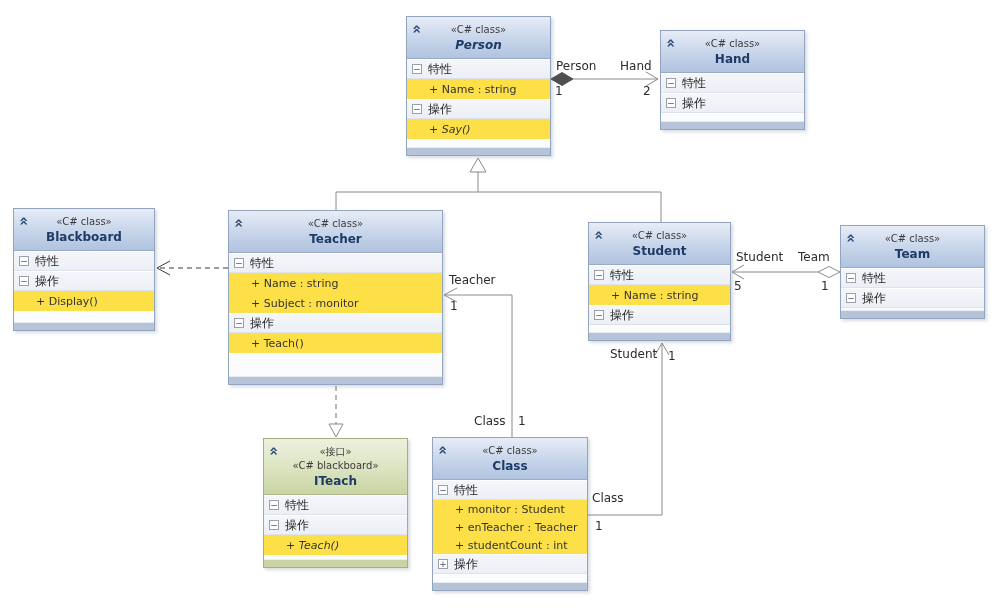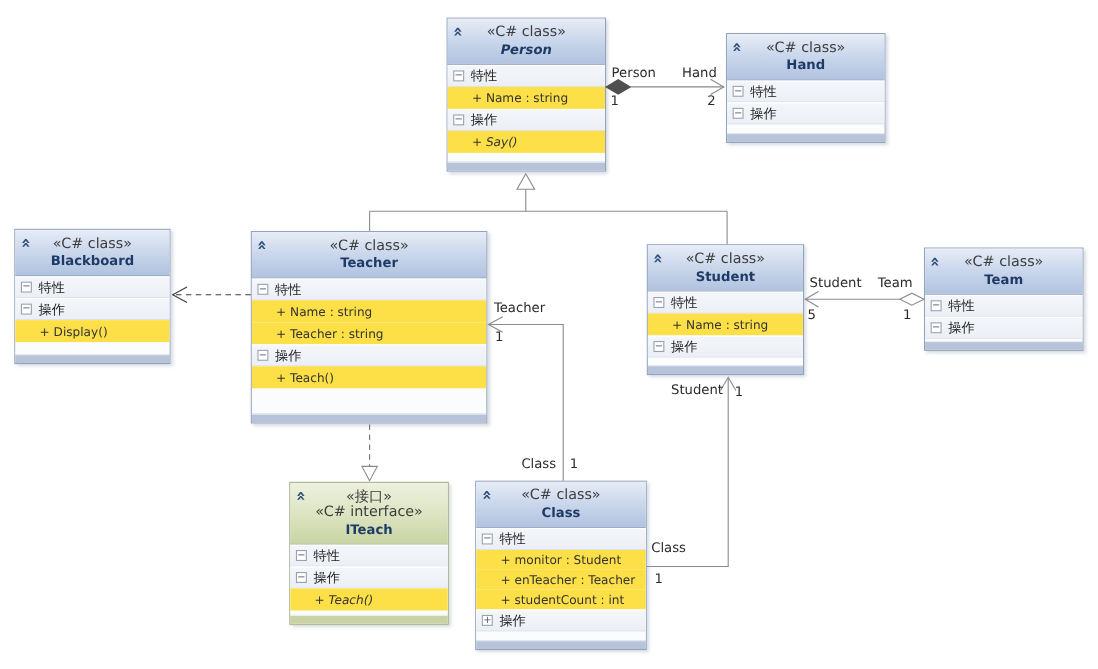--- a/index.html
+++ b/index.html
@@ -21,21 +21,21 @@
     border-bottom:1px solid #9aabc6;
     text-align:center;
     padding:6px 4px 5px;
     flex:0 0 auto;
   }
   .uml-box.green { border-color:#a4ad86; }
   .green .box-header {
     background:linear-gradient(#edf1de, #dfe6c6 45%, #c9d5a3);
     border-bottom-color:#aeb88c;
   }
-  .stereotype { font-size:13px; color:#3c3c3c; line-height:14px; }
+  .stereotype { font-size:10px; color:#3c3c3c; line-height:14px; }
   .class-name { font-size:12px; font-weight:bold; color:#1d3b66; line-height:15px; margin-top:1px; }
   .abstract-name { font-style:italic; }
   .chevron {
     position:absolute; left:5px; top:6px;
     display:inline-block;
     transform:rotate(90deg);
     font-size:15px; font-weight:bold; color:#2d4d7b;
     cursor:pointer; line-height:12px;
   }
   .box-body { flex:1 1 auto; background:#fbfcfe; }
@@ -148,21 +148,21 @@
       <span class="chevron">«</span>
       <div class="stereotype">«C# class»</div>
       <div class="class-name">Teacher</div>
     </div>
     <div class="box-body">
       <div class="section-row">
         <span class="expander">−</span>
         <span>特性</span>
       </div>
       <div class="member-row">+ Name : string</div>
-      <div class="member-row">+ Teacher : string</div>
+      <div class="member-row">+ Subject : monitor</div>
       <div class="section-row">
         <span class="expander">−</span>
         <span>操作</span>
       </div>
       <div class="member-row">+ Teach()</div>
     </div>
     <div class="box-footer"></div>
   </div>
 
   <div class="uml-box" style="left:588px;top:222px;width:143px;height:119px;">
@@ -201,21 +201,21 @@
         <span>操作</span>
       </div>
     </div>
     <div class="box-footer"></div>
   </div>
 
   <div class="uml-box green" style="left:263px;top:438px;width:145px;height:130px;">
     <div class="box-header">
       <span class="chevron">«</span>
       <div class="stereotype">«接口»</div>
-      <div class="stereotype">«C# interface»</div>
+      <div class="stereotype">«C# blackboard»</div>
       <div class="class-name">ITeach</div>
     </div>
     <div class="box-body">
       <div class="section-row">
         <span class="expander">−</span>
         <span>特性</span>
       </div>
       <div class="section-row">
         <span class="expander">−</span>
         <span>操作</span>

